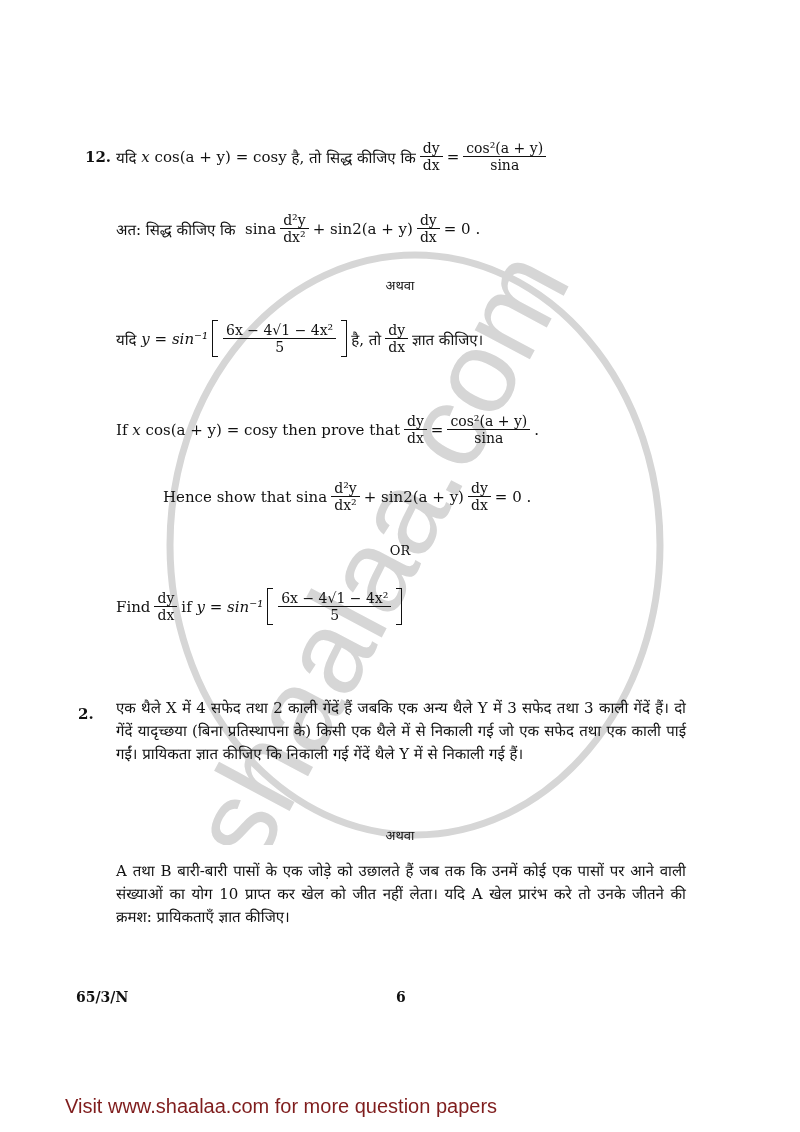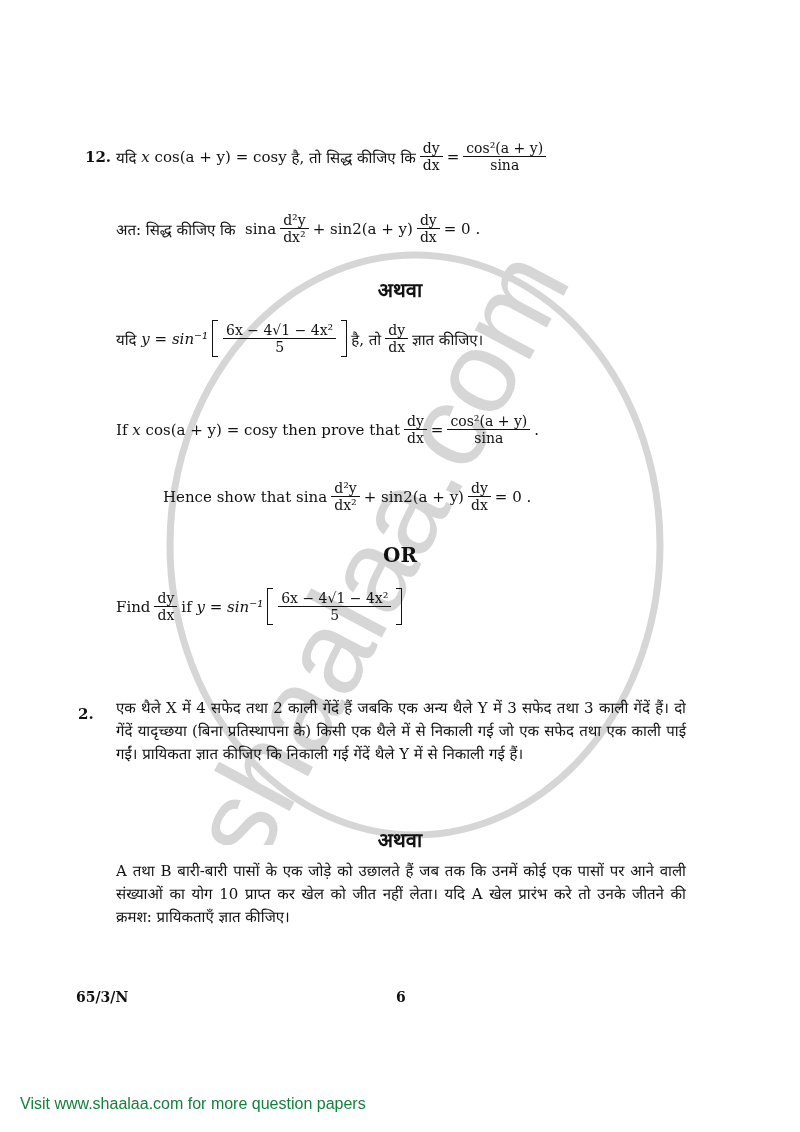--- a/index.html
+++ b/index.html
@@ -10,24 +10,24 @@
   .qnum { font-weight: bold; font-size: 15px; }
   .line { font-size: 15px; white-space: nowrap; display: flex; align-items: center; justify-content: center; }
   .it { font-style: italic; }
   .frac { display: inline-flex; flex-direction: column; align-items: center; vertical-align: middle; margin: 0 4px; font-size: 14px; line-height: 1.15; }
   .frac .num { border-bottom: 1px solid #111; padding: 0 3px; }
   .frac .den { padding: 0 3px; }
   .bracket { display: inline-flex; align-items: center; border-left: 1.5px solid #111; border-right: 1.5px solid #111; padding: 2px 6px; margin: 0 4px; position: relative; }
   .bracket::before, .bracket::after { content: ""; position: absolute; width: 6px; height: 100%; top: 0; border-top: 1.5px solid #111; border-bottom: 1.5px solid #111; box-sizing: border-box; }
   .bracket::before { left: -1px; }
   .bracket::after { right: -1px; }
-  .heading { font-weight: bold; font-size: 20px; text-align: center; width: 100%; }
+  .heading { font-weight: normal; font-size: 13px; text-align: center; width: 100%; }
   .para { font-size: 15px; line-height: 23px; text-align: justify; text-align-last: left; }
   .footer-code { font-weight: bold; font-size: 14px; }
-  .visit { font-family: "Liberation Sans", "DejaVu Sans", sans-serif; font-size: 16px; color: #15803d; }
+  .visit { font-family: "Liberation Sans", "DejaVu Sans", sans-serif; font-size: 20px; color: #7f1d1d; margin-left: 45px; }
 </style>
 </head>
 <body>
 
 <svg class="watermark" viewBox="0 0 520 600">
   <ellipse cx="260" cy="300" rx="245" ry="290" fill="none" stroke="#d6d6d6" stroke-width="7"></ellipse>
   <text x="260" y="330" text-anchor="middle" font-family="Liberation Sans, sans-serif" font-size="118" fill="#d6d6d6" transform="rotate(-62 260 330)">shaalaa.com</text>
 </svg>
 
 <div class="abs qnum" style="left:85px; top:148px;text-align:center;">12.</div>

